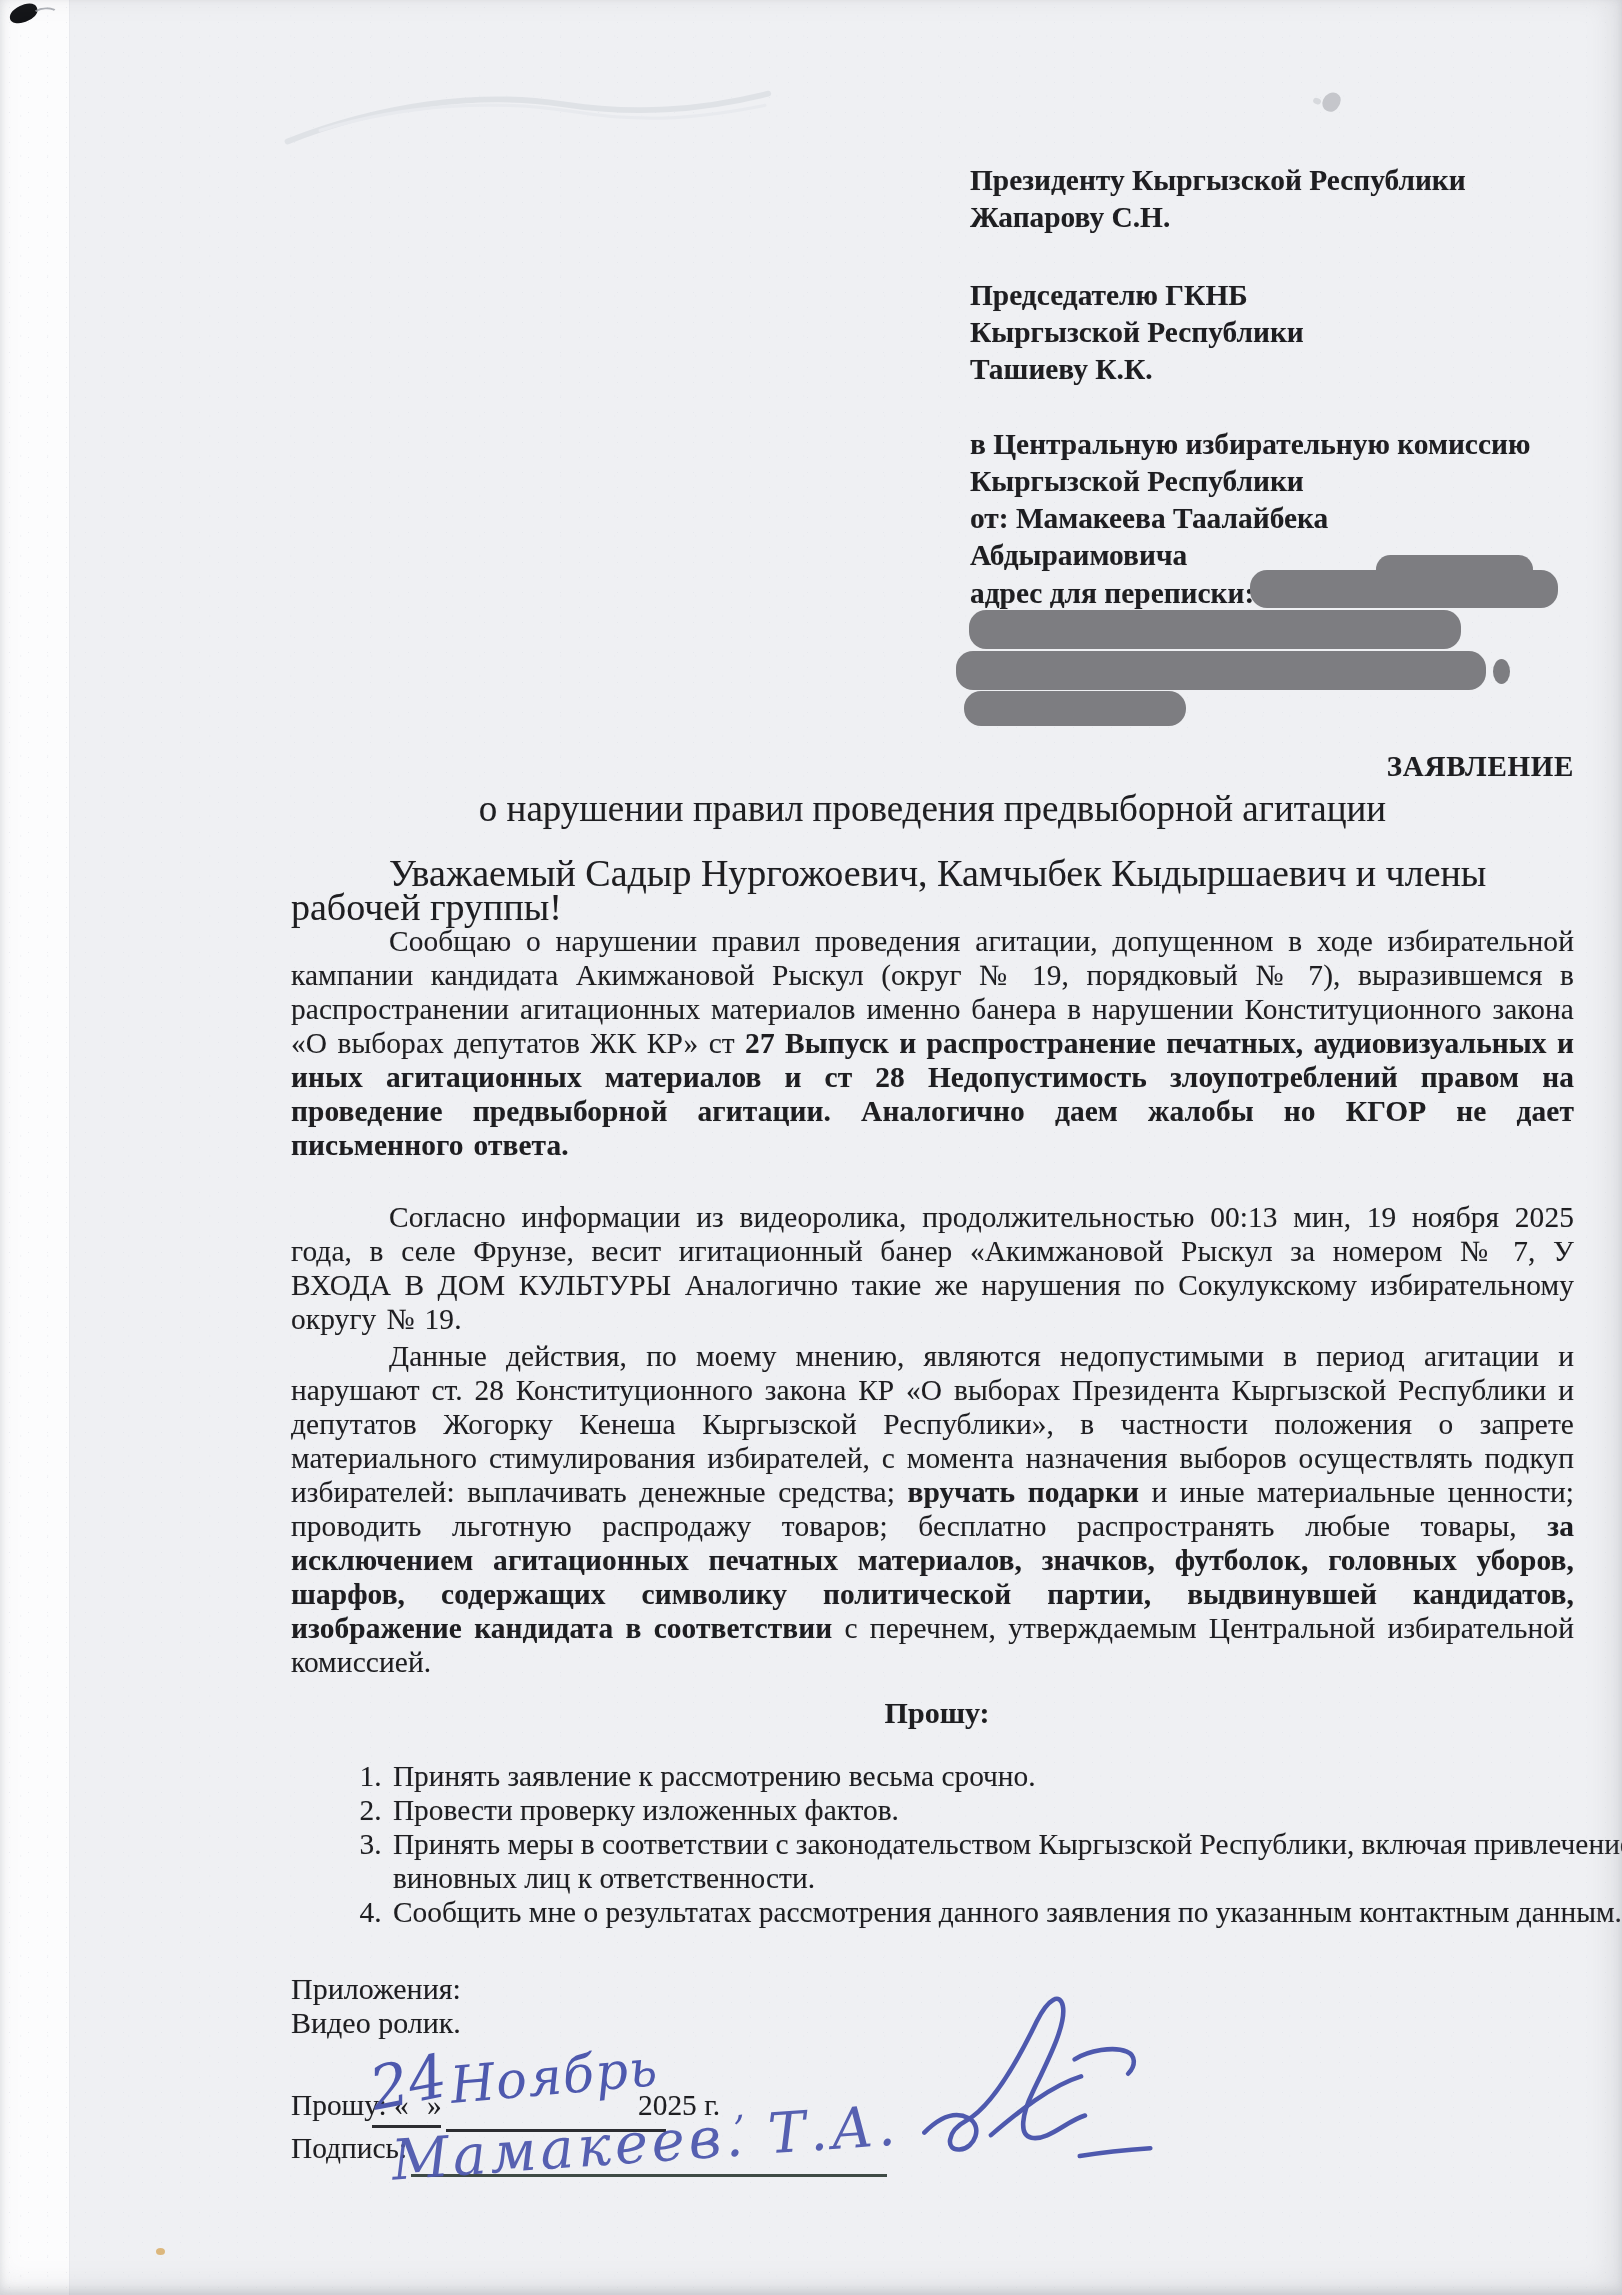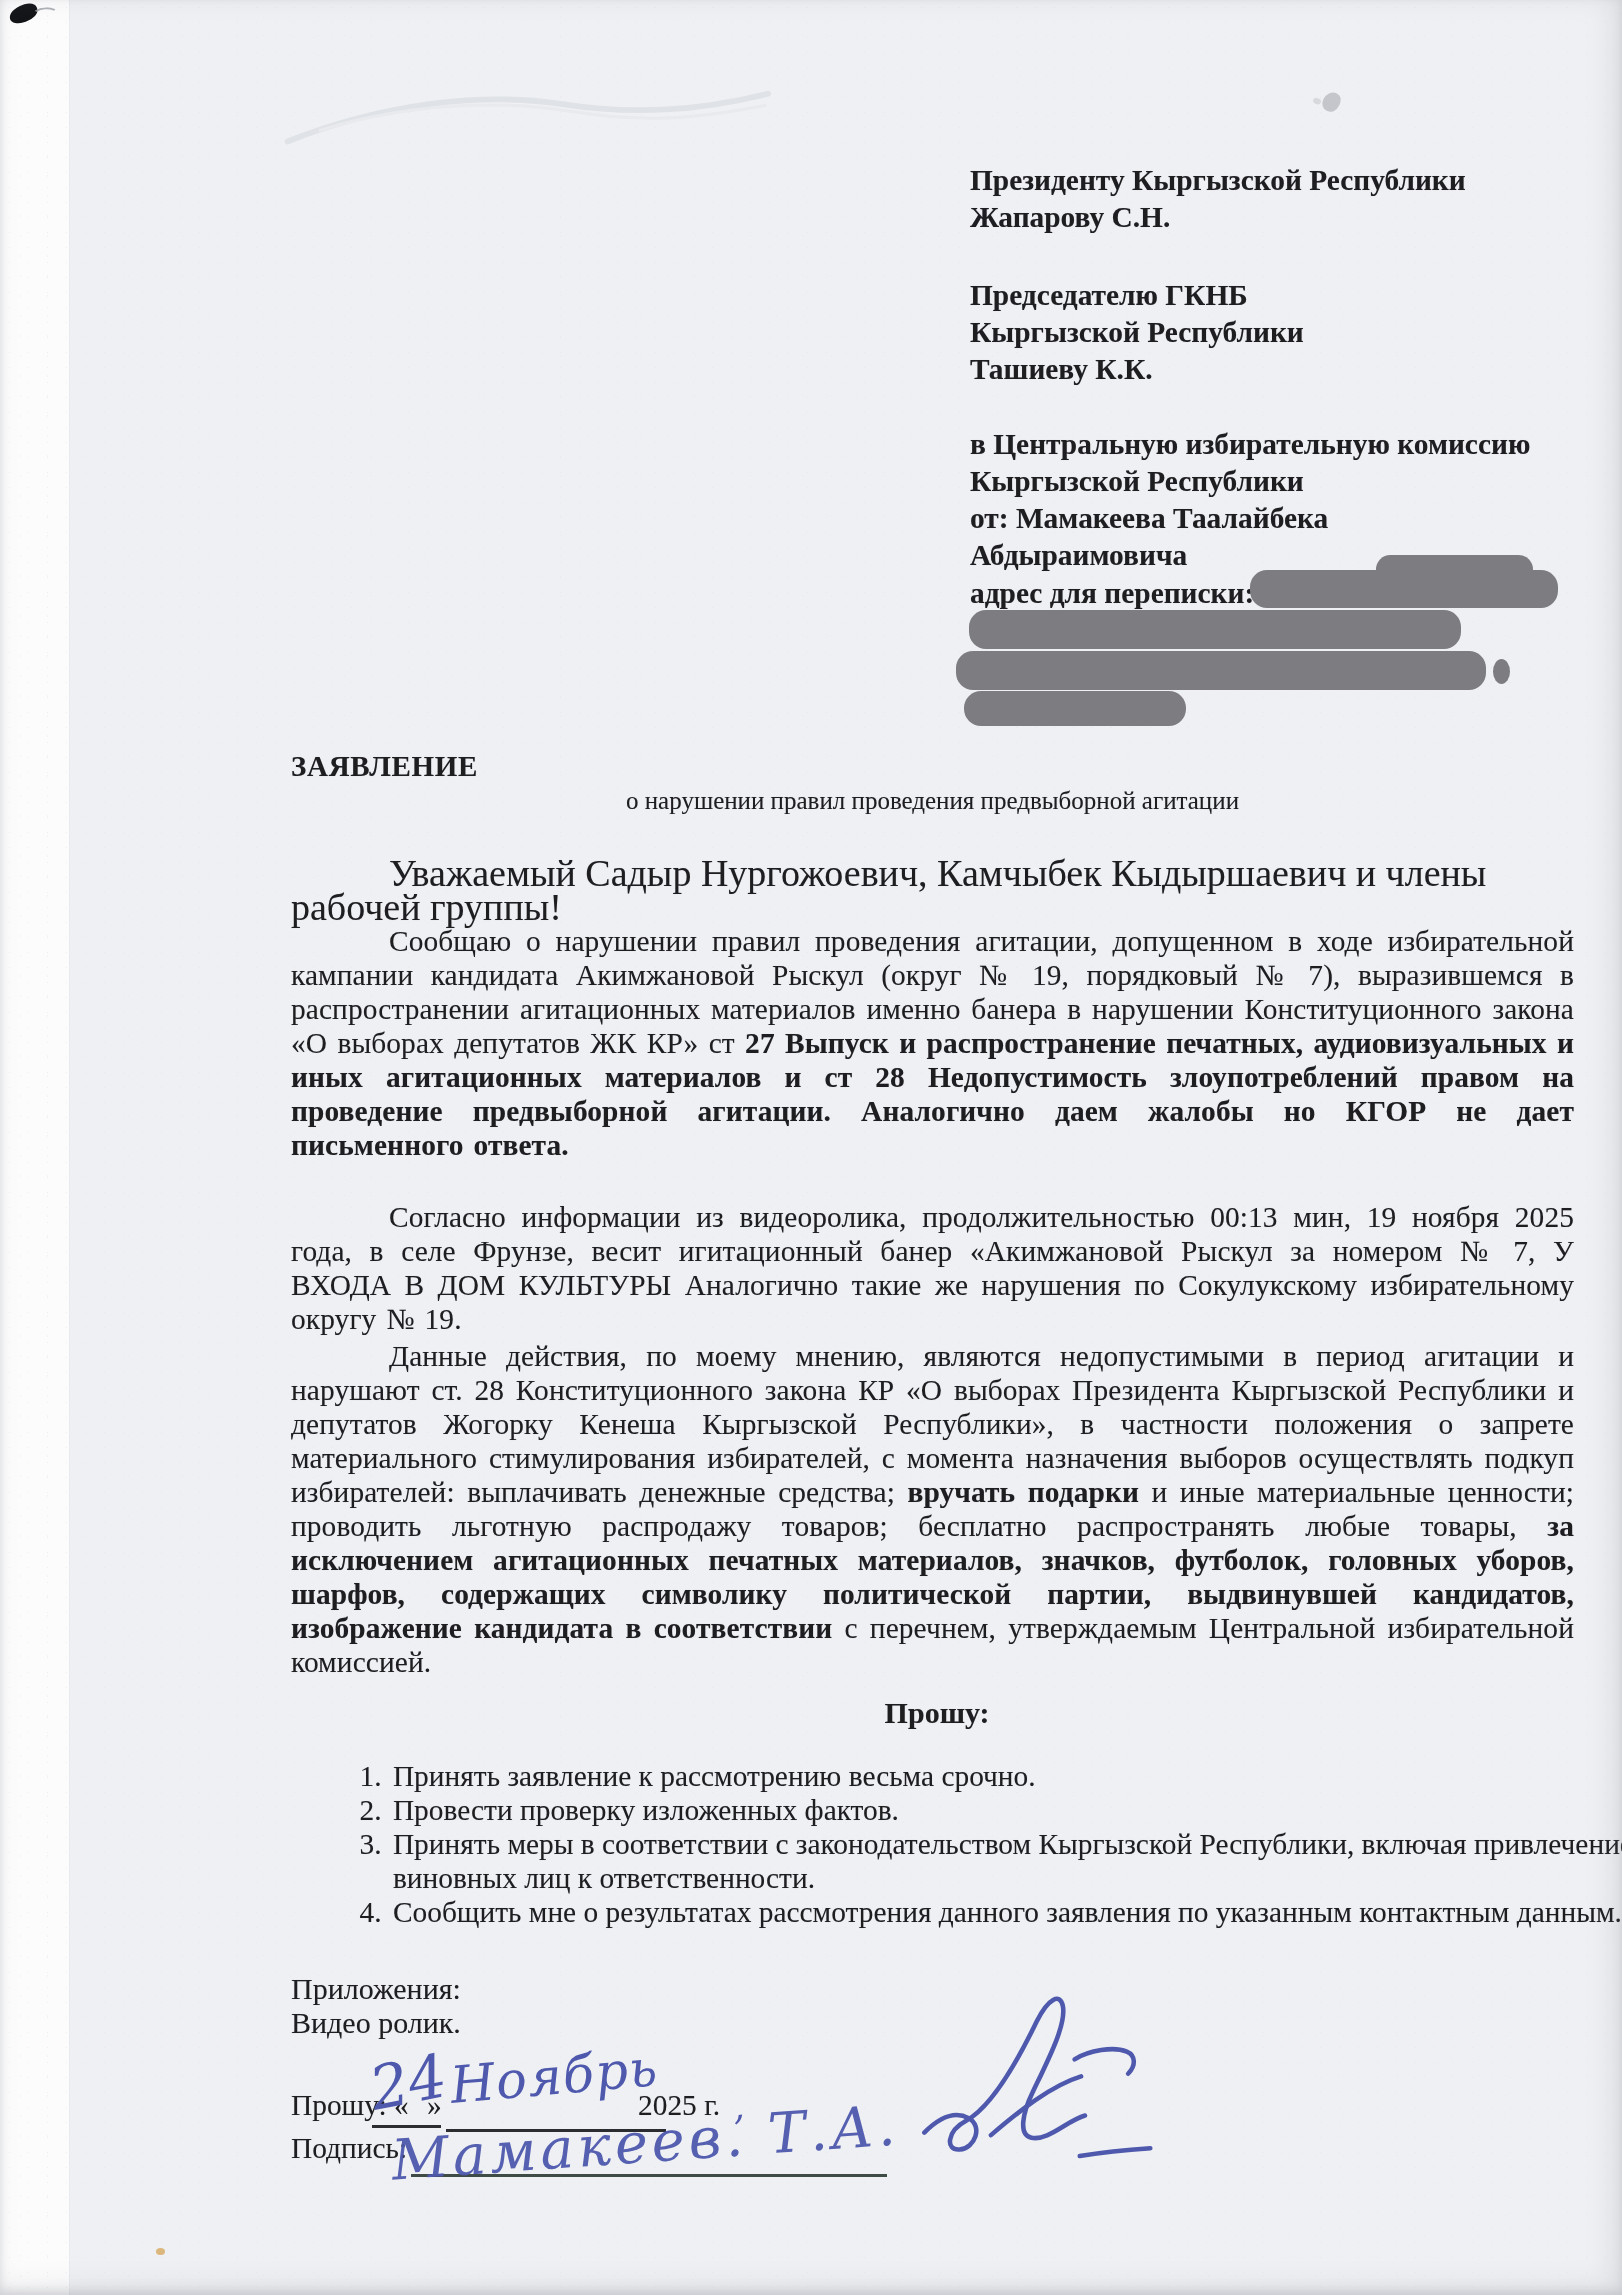--- a/index.html
+++ b/index.html
@@ -66,22 +66,22 @@
   .address-line1{position:absolute;left:0;top:0;white-space:nowrap;}
   .address-line2{position:absolute;left:1.3px;top:65px;}
   .bar{position:absolute;background:var(--redaction);border-radius:17px;z-index:3;}
   .bar-a{left:280px;top:-5.2px;width:308px;height:38px;}
   .bar-a2{left:406px;top:-19.6px;width:157px;height:29px;border-radius:14.4px;}
   .bar-b{left:-1.3px;top:35px;width:492px;height:39px;}
   .bar-c{left:-14.4px;top:76px;width:530px;height:39px;}
   .bar-dot{left:523px;top:84px;width:17px;height:25px;border-radius:50%;}
   .bar-d{left:-6.5px;top:116px;width:222px;height:35px;}
 
-  .doc-title{position:absolute;left:291px;top:750px;width:1283px;text-align:left;font-weight:bold;font-size:29px;letter-spacing:0.7px;}
-  .doc-subtitle{position:absolute;left:291px;top:787px;width:1283px;text-align:center;font-size:25px;}
+  .doc-title{position:absolute;left:291px;top:750px;width:1283px;text-align:right;font-weight:bold;font-size:29px;letter-spacing:0.7px;}
+  .doc-subtitle{position:absolute;left:291px;top:787px;width:1283px;text-align:center;font-size:37px;}
   .salutation{position:absolute;left:291px;top:856px;width:1283px;font-size:38px;line-height:34px;text-indent:98px;}
 
   .para{position:absolute;left:291px;width:1283px;font-size:29.4px;line-height:34px;
         text-align:justify;text-indent:98px;word-spacing:2.6px;letter-spacing:0.1px;}
   .p1{top:924px;}
   .p2{top:1200px;}
   .p3{top:1339px;}
   .run.bold{font-weight:bold;}
 
   .request-heading{position:absolute;left:291px;top:1696px;width:1283px;text-align:center;font-weight:bold;font-size:30px;padding-left:9.2px;box-sizing:border-box;}

